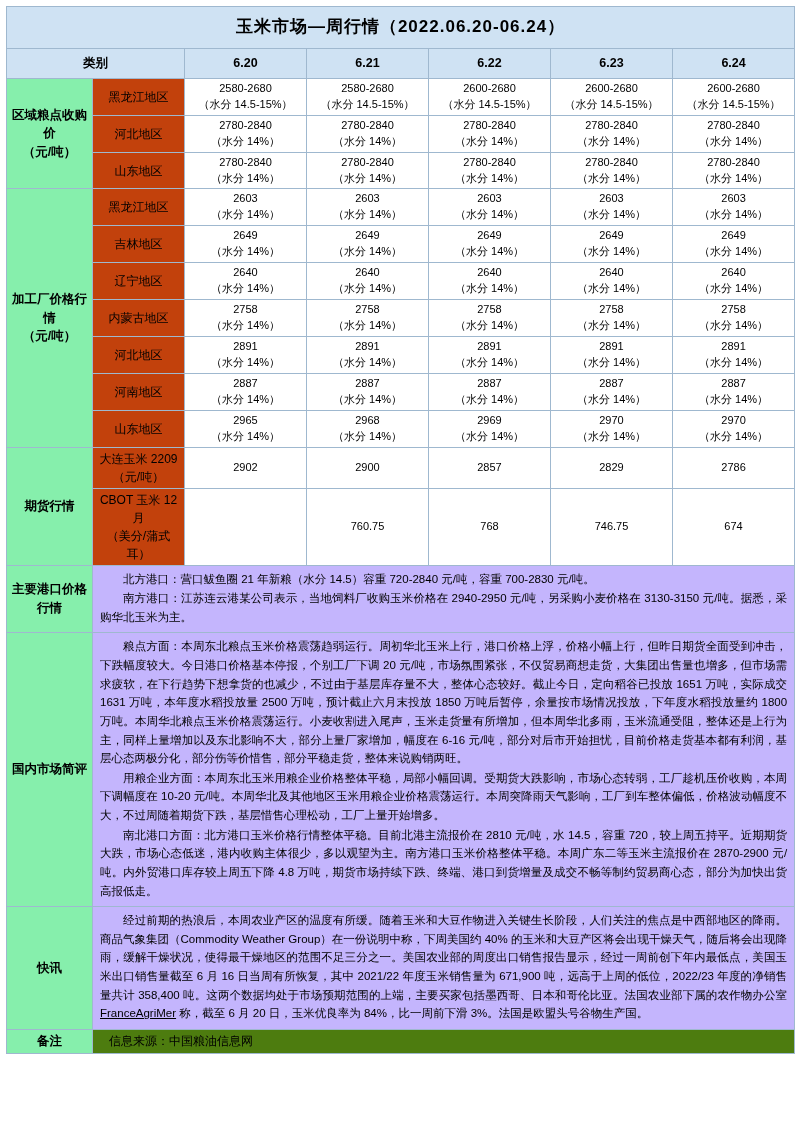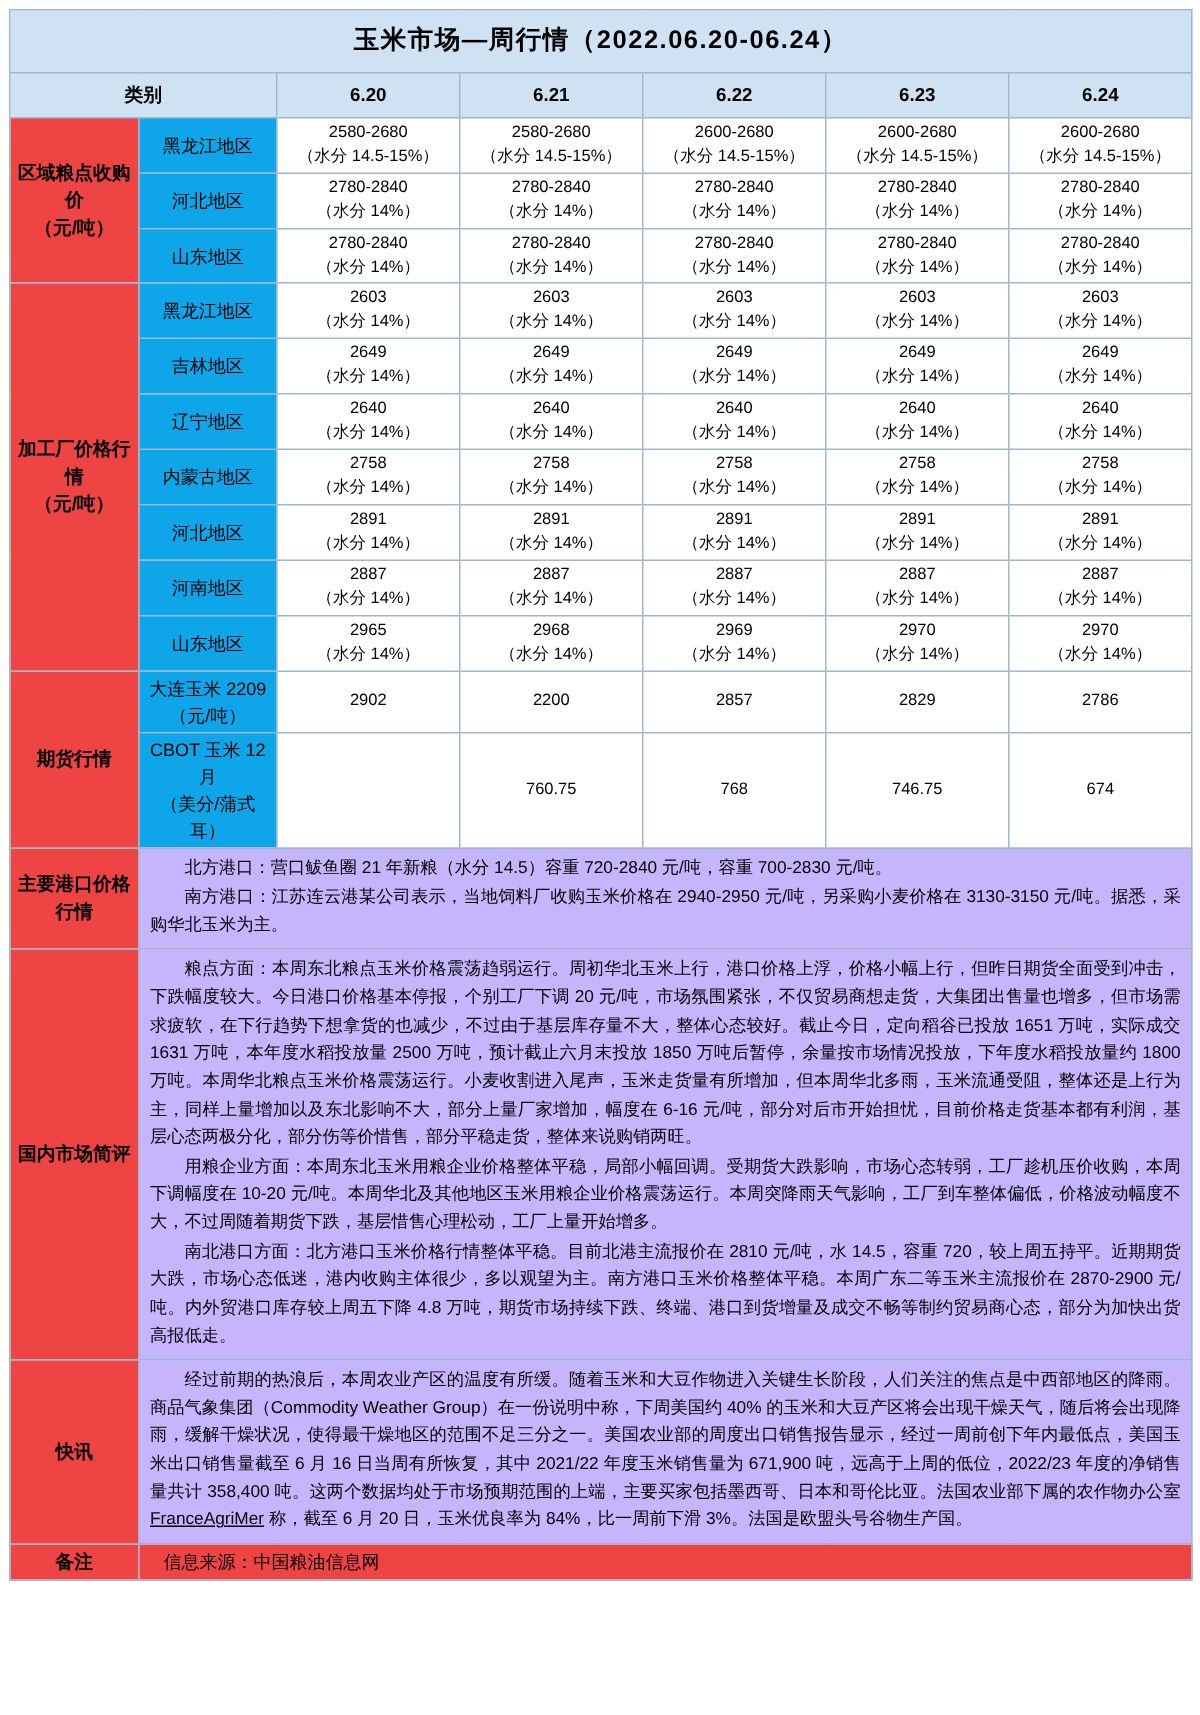--- a/index.html
+++ b/index.html
@@ -37,27 +37,27 @@
     border:1px solid #9fb8cf;
   }
   .hdr{
     background:#cfe2f3;
     font-weight:bold;
     font-size:12.5px;
     padding:6px 0;
     margin-left:10px;
   }
   .rowhead{
-    background:#ef4444;
+    background:#86efac;
     font-weight:bold;
     font-size:12.5px;
     line-height:1.5;
   }
   .sub{
-    background:#0ea5e9;
+    background:#c2410c;
     font-size:12px;
     line-height:1.5;
   }
   .val{
     background:#ffffff;
     font-size:11px;
     line-height:1.45;
     white-space:pre-line;
   }
   .val .l1{display:block;}
@@ -71,21 +71,21 @@
     margin-top:24px;
   }
   .text-cell p{
     margin:0 0 1px 0;
     text-indent:2em;
     text-align:justify;
   }
   .b{font-weight:normal;}
   .u{text-decoration:underline;}
   .note{
-    background:#ef4444;
+    background:#4d7c0f;
     text-align:left;
     padding-left:16px;
     font-size:12px;
   }
 </style>
 </head>
 <body>
 
 <div class="sheet">
 <table>
@@ -197,21 +197,21 @@
     <td class="val"><span class="l1">2969</span><span class="l2">（水分 14%）</span></td>
     <td class="val"><span class="l1">2970</span><span class="l2">（水分 14%）</span></td>
     <td class="val"><span class="l1">2970</span><span class="l2">（水分 14%）</span></td>
   </tr>
 
   <tr>
     <td class="rowhead" rowspan="2">期货行情</td>
     <td class="sub" style="white-space:pre-line">大连玉米 2209
 （元/吨）</td>
     <td class="val">2902</td>
-    <td class="val">2200</td>
+    <td class="val">2900</td>
     <td class="val">2857</td>
     <td class="val">2829</td>
     <td class="val">2786</td>
   </tr>
   <tr>
     <td class="sub" style="white-space:pre-line">CBOT 玉米 12 月
 （美分/蒲式耳）</td>
     <td class="val"></td>
     <td class="val">760.75</td>
     <td class="val">768</td>

